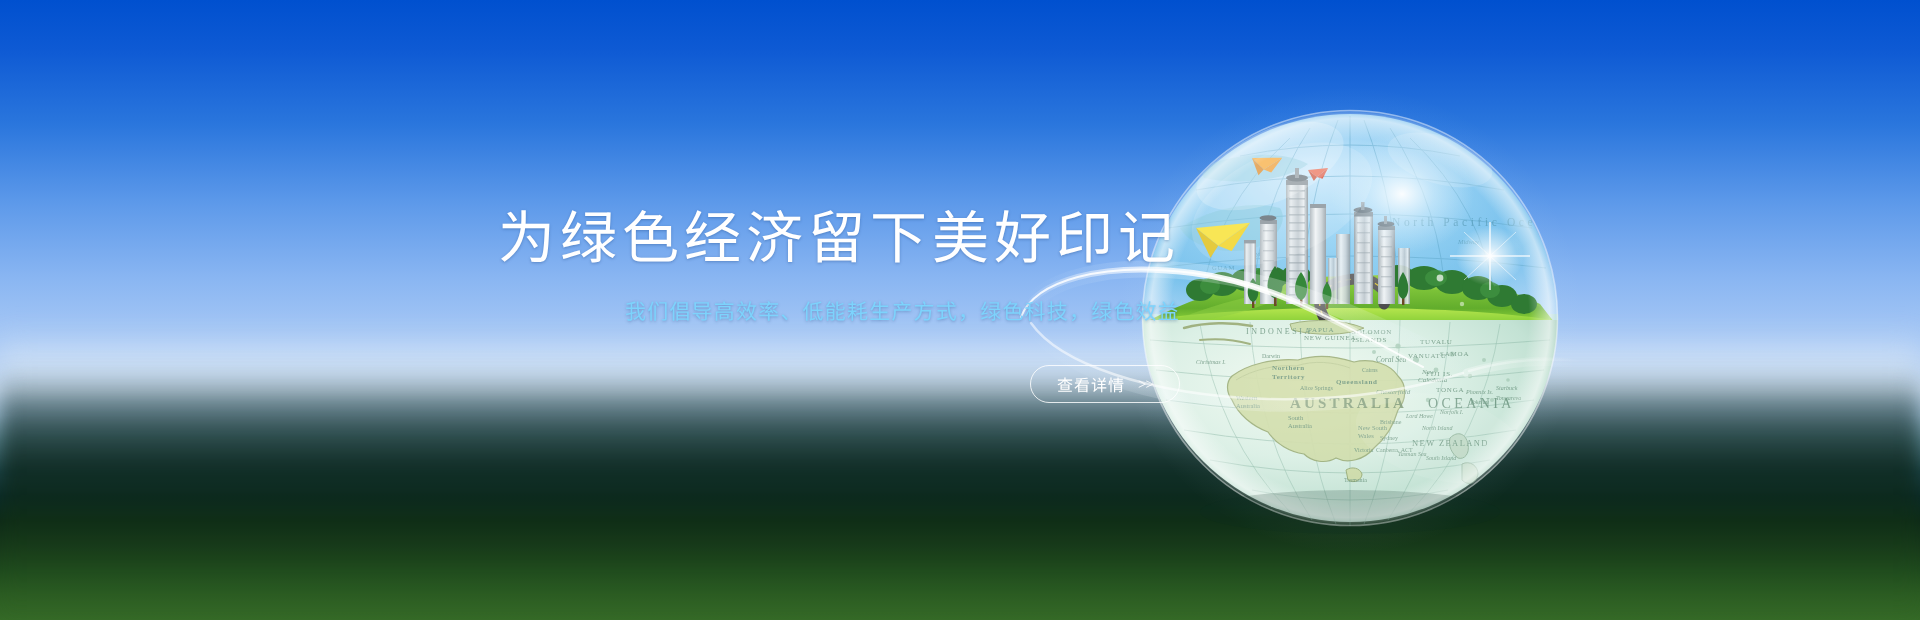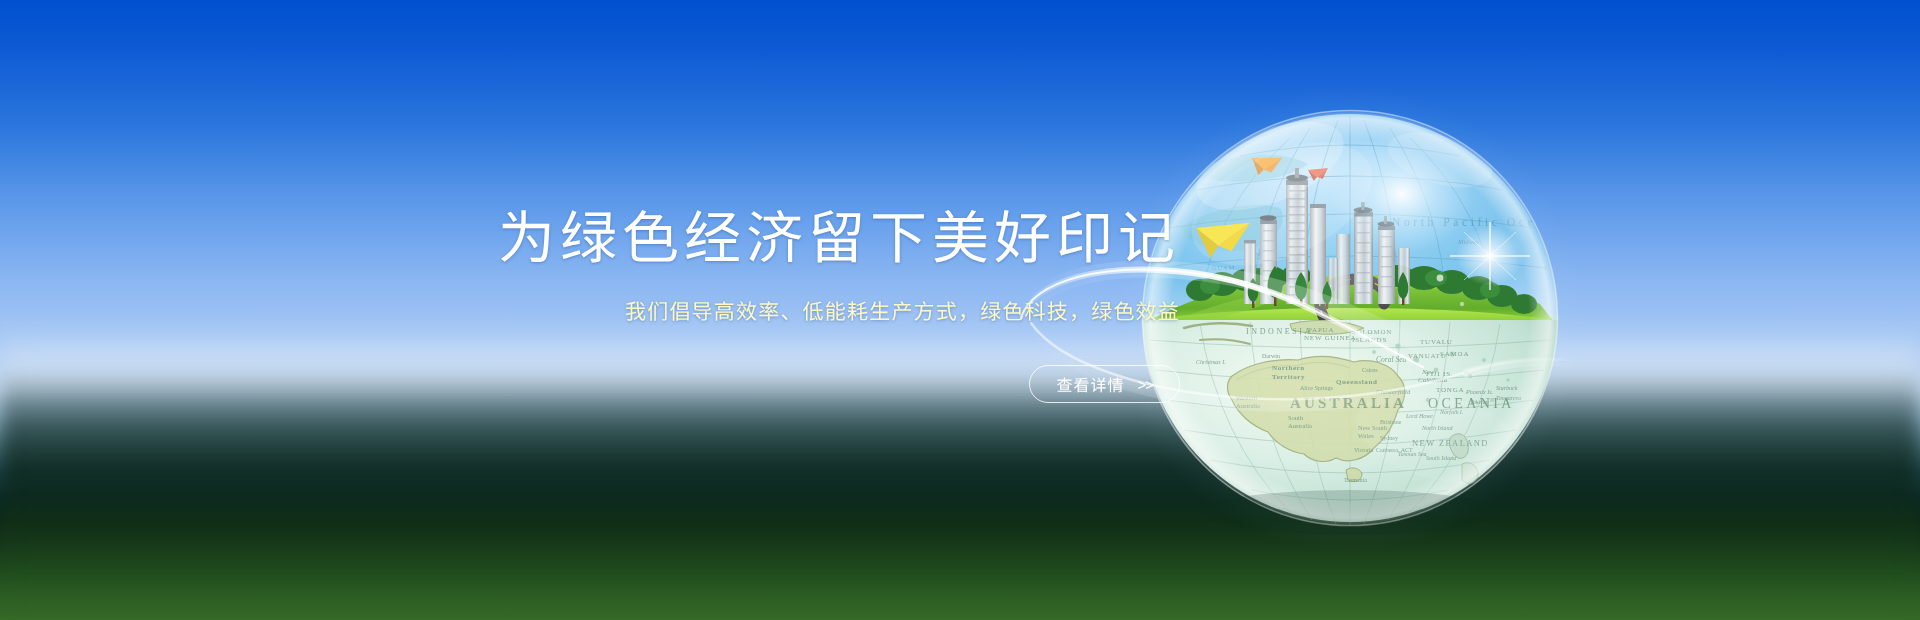--- a/index.html
+++ b/index.html
@@ -80,39 +80,39 @@
     font-size:57px;
     font-weight:300;
     letter-spacing:5px;
     line-height:1.1;
     white-space:nowrap;
     text-shadow:0 1px 3px rgba(20,60,120,.35);
     margin-left:34px;
   }
   .subline{
     margin-top:26px; margin-left:16px;
-    color:#fef9c3;
+    color:#7dd3fc;
     font-size:21px;
     font-weight:400;
     letter-spacing:1.2px;
     white-space:nowrap;
     text-shadow:0 1px 3px rgba(20,60,120,.35);
   }
   .cta{
     margin-top:40px; margin-left:34px;
     display:inline-flex; align-items:center; justify-content:center;
     gap:13px;
     height:38px; padding:0 26px;
     border:1px solid rgba(255,255,255,.82);
     border-radius:22px;
     background:transparent;
     color:#ffffff;
     font-size:16px;
     letter-spacing:1px;
-    font-family:Liberation Sans, sans-serif;
+    font-family:Liberation Serif, serif;
     cursor:pointer;
     text-decoration:none;
     white-space:nowrap;
   }
   .cta .chev{ font-size:15px; letter-spacing:-1px; }
 
   
   .globe-wrap{
     position:absolute;
     left:1140px; top:108px;

